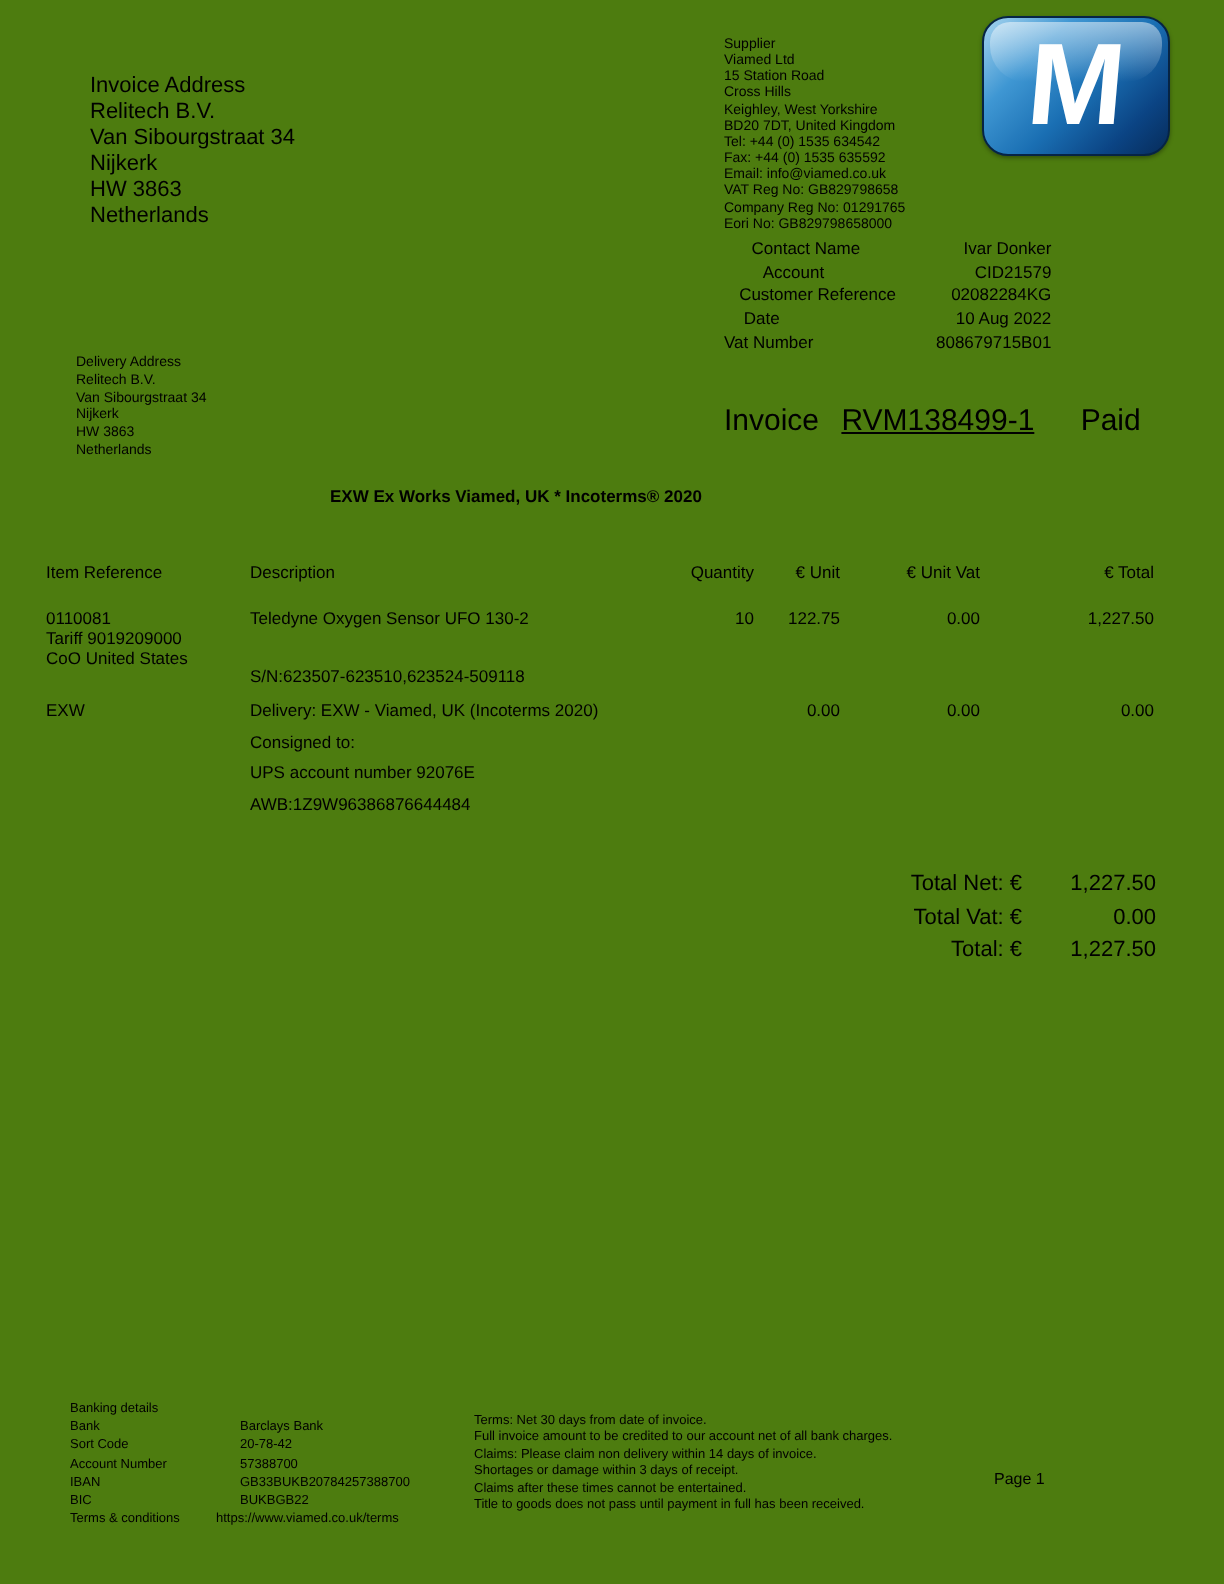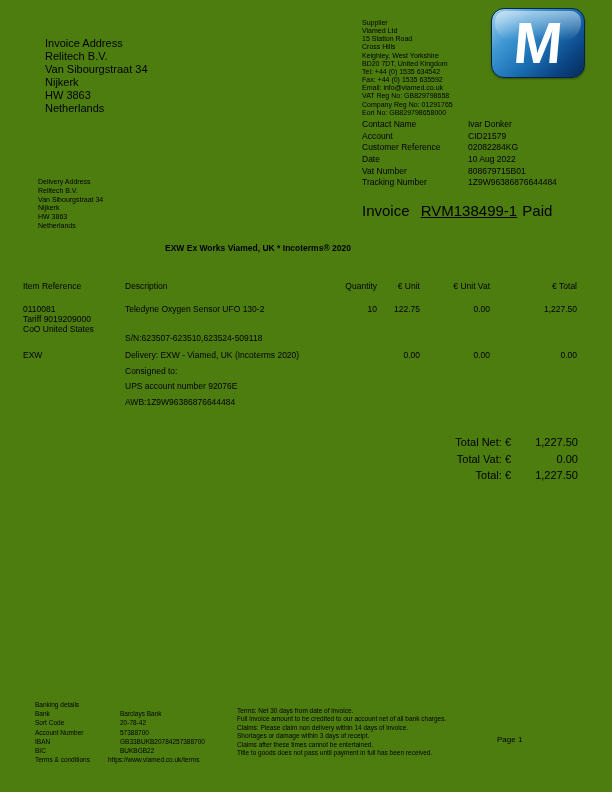--- a/index.html
+++ b/index.html
@@ -35,21 +35,21 @@
     border-radius:10px 10px 18px 18px;
     background:linear-gradient(180deg,rgba(255,255,255,.5),rgba(255,255,255,0));
   }
   .logo-m {
     position:relative; color:#fff; font-weight:bold; font-size:58px; line-height:66px;
     transform:skewX(-5deg);
   }
 
   
   .contact { line-height:11.7px; }
-  .crow { display:flex; height:11.7px; }
+  .crow { display:flex; height:11.7px;justify-content:flex-end; }
   .cl { width:106px; flex:none; }
 
   
   .bank { line-height:9.2px; }
   .brow { display:flex; height:9.2px; }
   .bl { width:85px; flex:none; }
   .bl2 { width:73px; flex:none; }
   .terms-block { line-height:8.4px; }
   .link { color:#000; text-decoration:none; }
 </style>
@@ -101,30 +101,26 @@
         <span>02082284KG</span>
       </div>
     <div class="crow">
         <span class="cl">Date</span>
         <span>10 Aug 2022</span>
       </div>
     <div class="crow">
         <span class="cl">Vat Number</span>
         <span>808679715B01</span>
       </div>
-    <div class="crow">
-        <span class="cl">Tracking Number</span>
-        <span>1Z9W96386876644484</span>
-      </div>
   </div>
 
   <div class="t f15" style="left:362px;top:202px;">
     <span>Invoice</span>
     <span style="margin-left:7px;text-decoration:underline;">RVM138499-1</span>
-    <span style="margin-left:1px;">Paid</span>
+    <span style="margin-left:19px;">Paid</span>
   </div>
 
   <div class="t f7 addr-sm" style="left:38px;top:178px;">
     <div>Delivery Address</div>
     <div>Relitech B.V.</div>
     <div>Van Sibourgstraat 34</div>
     <div>Nijkerk</div>
     <div>HW 3863</div>
     <div>Netherlands</div>
   </div>

